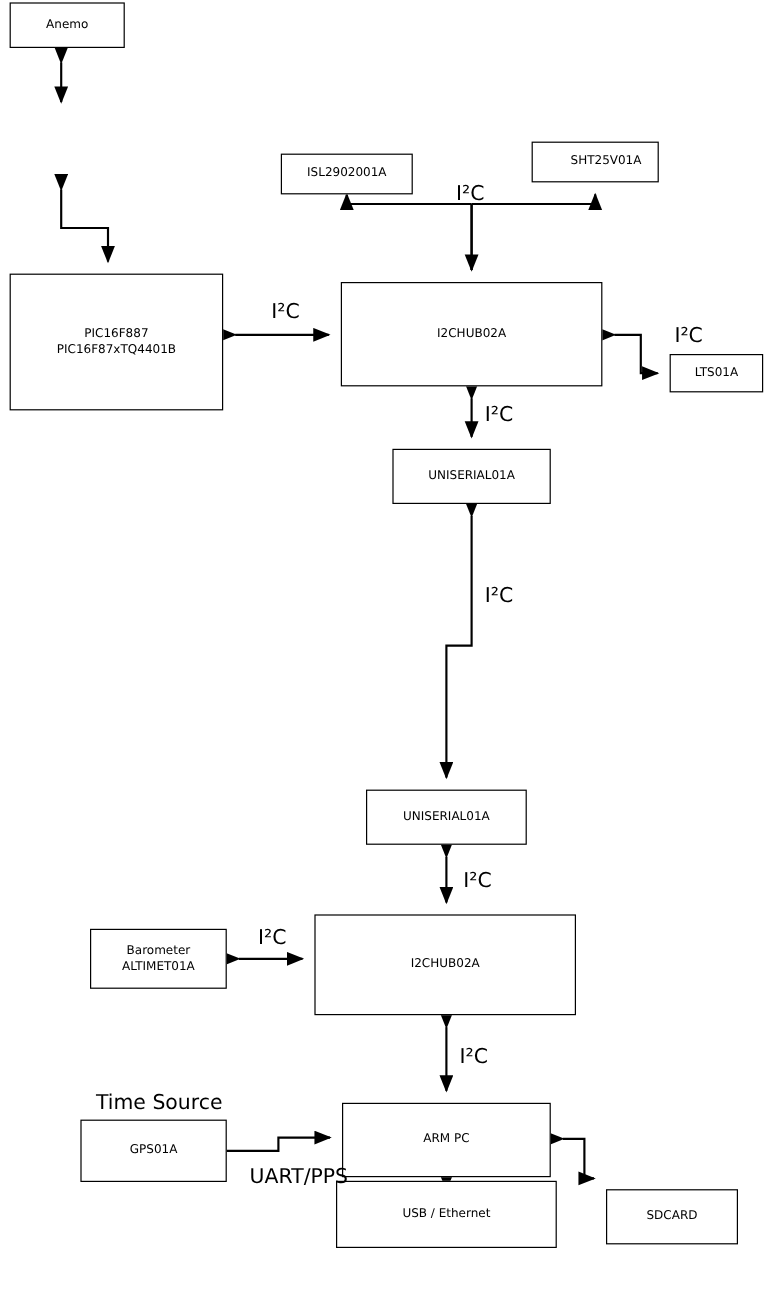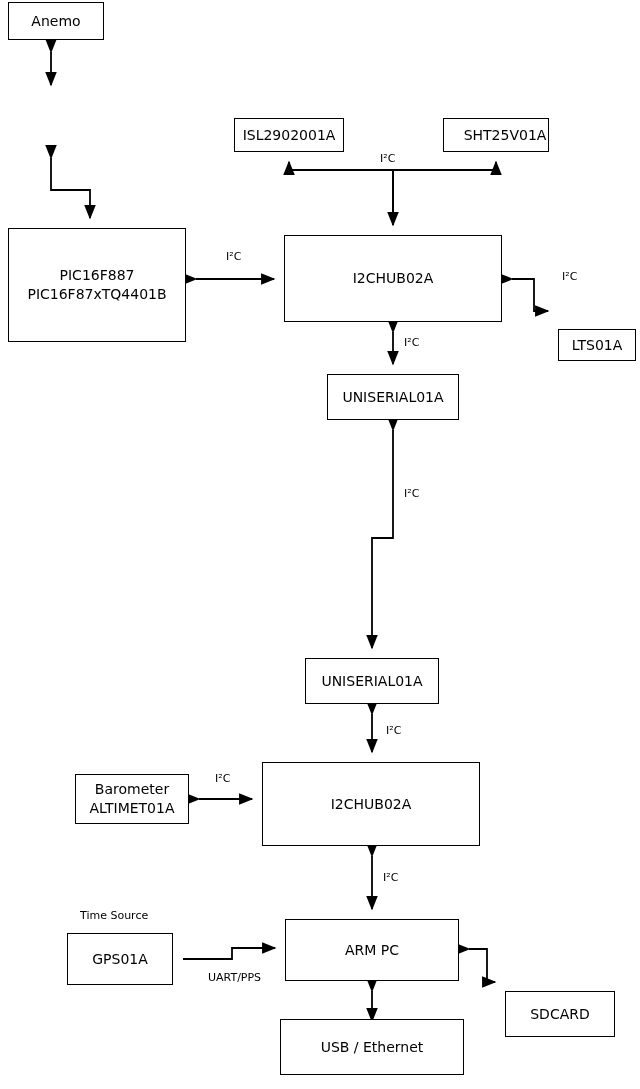--- a/index.html
+++ b/index.html
@@ -18,29 +18,29 @@
   .node {
     position: absolute;
     box-sizing: border-box;
     border: 1.6px solid #000000;
     background: #ffffff;
     display: flex;
     align-items: center;
     justify-content: center;
     text-align: center;
     color: #000000;
-    font-size: 14px;
+    font-size: 10px;
     line-height: 1.35;
     white-space: pre-line;
     z-index: 3;
   }
   .label {
     position: absolute;
     color: #000000;
-    font-size: 11px;
+    font-size: 17px;
     font-family: "DejaVu Sans", "Liberation Sans", sans-serif;
     white-space: nowrap;
     z-index: 4;
     background: transparent;
   }
   svg.edges {
     position: absolute;
     left: 0;
     top: 0;
     width: 640px;
@@ -93,44 +93,44 @@
       <line x1="372" y1="991" x2="372" y2="1021" marker-start="url(#arrow)" marker-end="url(#arrow)"></line>
     </g>
   </svg>
 
   <div class="node" style="left:8px; top:2px; width:96px; height:38px;">Anemo</div>
 
 
   <div class="node" style="left:8px; top:228px; width:178px; height:114px;">PIC16F887
 PIC16F87xTQ4401B</div>
 
-  <div class="node" style="left:234px; top:118px; width:110px; height:34px;">ISL2902001A</div>
+  <div class="node" style="left:234px; top:128px; width:110px; height:34px;">ISL2902001A</div>
 
   <div class="node" style="left:443px; top:118px; width:106px; height:34px;padding-left:18px;">SHT25V01A</div>
 
   <div class="node" style="left:284px; top:235px; width:218px; height:87px;">I2CHUB02A</div>
 
-  <div class="node" style="left:558px; top:295px; width:78px; height:32px;margin-top:34px;">LTS01A</div>
+  <div class="node" style="left:558px; top:295px; width:78px; height:32px;">LTS01A</div>
 
   <div class="node" style="left:327px; top:374px; width:132px; height:46px;">UNISERIAL01A</div>
 
   <div class="node" style="left:305px; top:658px; width:134px; height:46px;">UNISERIAL01A</div>
 
   <div class="node" style="left:262px; top:762px; width:218px; height:84px;">I2CHUB02A</div>
 
   <div class="node" style="left:75px; top:774px; width:114px; height:50px;">Barometer
 ALTIMET01A</div>
 
-  <div class="node" style="left:67px; top:933px; width:106px; height:52px;text-align:right;">GPS01A</div>
+  <div class="node" style="left:67px; top:933px; width:122px; height:52px;text-align:right;">GPS01A</div>
 
   <div class="node" style="left:285px; top:919px; width:174px; height:62px;">ARM PC</div>
 
   <div class="node" style="left:505px; top:959px; width:110px; height:46px;margin-top:32px;">SDCARD</div>
 
-  <div class="node" style="left:280px; top:1019px; width:184px; height:56px;">USB / Ethernet</div>
+  <div class="node" style="left:280px; top:984px; width:184px; height:56px;">USB / Ethernet</div>
 
   <div class="label" style="left:380px; top:152px;">I²C</div>
   <div class="label" style="left:226px; top:250px;">I²C</div>
   <div class="label" style="left:562px; top:270px;">I²C</div>
   <div class="label" style="left:404px; top:336px;">I²C</div>
   <div class="label" style="left:404px; top:487px;">I²C</div>
   <div class="label" style="left:386px; top:724px;">I²C</div>
   <div class="label" style="left:215px; top:772px;">I²C</div>
   <div class="label" style="left:383px; top:871px;">I²C</div>
   <div class="label" style="left:80px; top:909px;">Time Source</div>

